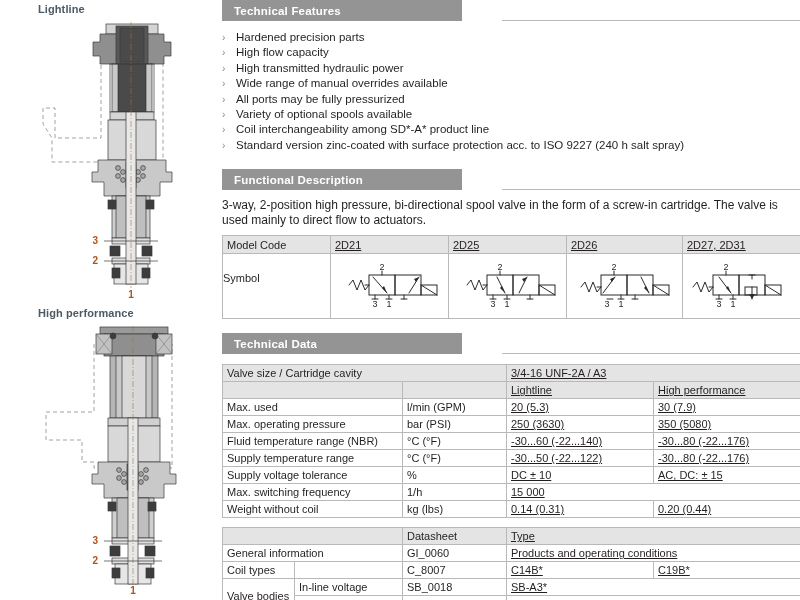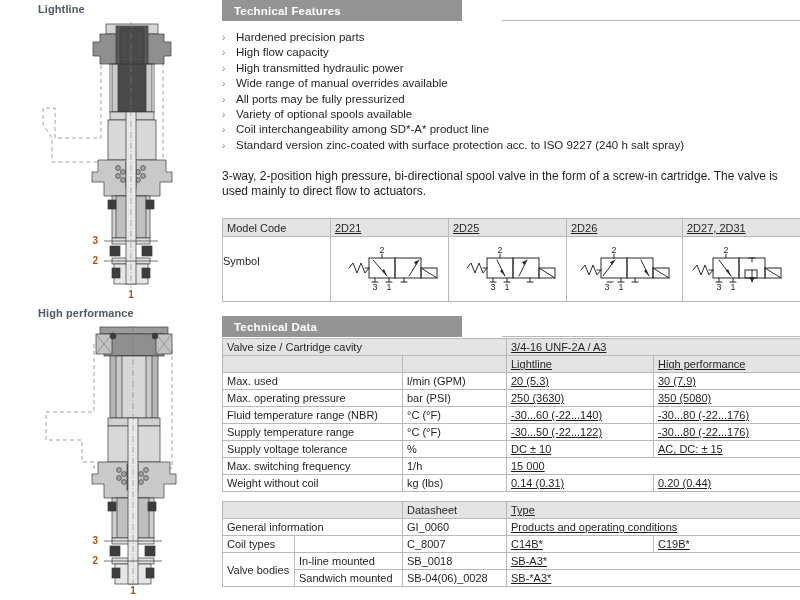--- a/index.html
+++ b/index.html
@@ -54,25 +54,25 @@
   
   table{border-collapse:collapse;font-size:11px;color:#231f20;width:578px;table-layout:fixed;}
   table td,table th{
     border:1px solid #b9b9b9;padding:1px 4px;font-weight:normal;
     vertical-align:middle;white-space:nowrap;overflow:hidden;
   }
   .hdr td{background:#e4e4e4;}
   .c{text-align:left;text-decoration:underline;}
   .l{text-align:left;}
 
-  .tbl-model{margin-top:20px;}
+  .tbl-model{margin-top:8px;}
   .tbl-model td{height:15px;}
   .tbl-model .symrow td{height:46px;padding:0;}
 
-  .tbl-data{margin-top:1px;}
+  .tbl-data{margin-top:10px;}
   .tbl-data td{height:14px;}
 
   .tbl-sheet{margin-top:9px;}
   .tbl-sheet td{height:14px;}
 
   svg{display:block;}
 </style>
 </head>
 <body>
 
@@ -226,20 +226,26 @@
         <li><span class="chev">›</span><span>High transmitted hydraulic power</span></li>
         <li><span class="chev">›</span><span>Wide range of manual overrides available</span></li>
         <li><span class="chev">›</span><span>All ports may be fully pressurized</span></li>
         <li><span class="chev">›</span><span>Variety of optional spools available</span></li>
         <li><span class="chev">›</span><span>Coil interchangeability among SD*-A* product line</span></li>
         <li><span class="chev">›</span><span>Standard version zinc-coated with surface protection acc. to ISO 9227 (240 h salt spray)</span></li>
       </ul>
     </div>
 
     <div class="sect" style="margin-top:16px;">
+      <div class="sect-head">
+        <div class="sect-bar">
+          <span>Functional Description</span>
+        </div>
+        <div class="sect-rule"></div>
+      </div>
       <p class="desc">3-way, 2-position high pressure, bi-directional spool valve in the form of a screw-in  cartridge. The valve is used mainly to direct flow to actuators.</p>
 
       <table class="tbl-model">
         <colgroup>
           <col style="width:108px">
             <col style="width:118px">
             <col style="width:118px">
             <col style="width:116px">
             <col style="width:118px">
         </colgroup>
@@ -477,21 +483,21 @@
           <tr>
             <td class="l">Coil types</td>
             <td class="l">&nbsp;</td>
             <td class="l">C_8007</td>
             <td class="c">C14B*</td>
             <td class="c">C19B*</td>
           </tr>
 
           <tr>
             <td class="l" rowspan="2">Valve bodies</td>
-            <td class="l">In-line mounted</td>
+            <td class="l">In-line voltage</td>
             <td class="l">SB_0018</td>
             <td class="c" colspan="2">SB-A3*</td>
           </tr>
           <tr>
             <td class="l">Sandwich mounted</td>
             <td class="l">SB-04(06)_0028</td>
             <td class="c" colspan="2">SB-*A3*</td>
           </tr>
 
         </tbody>

